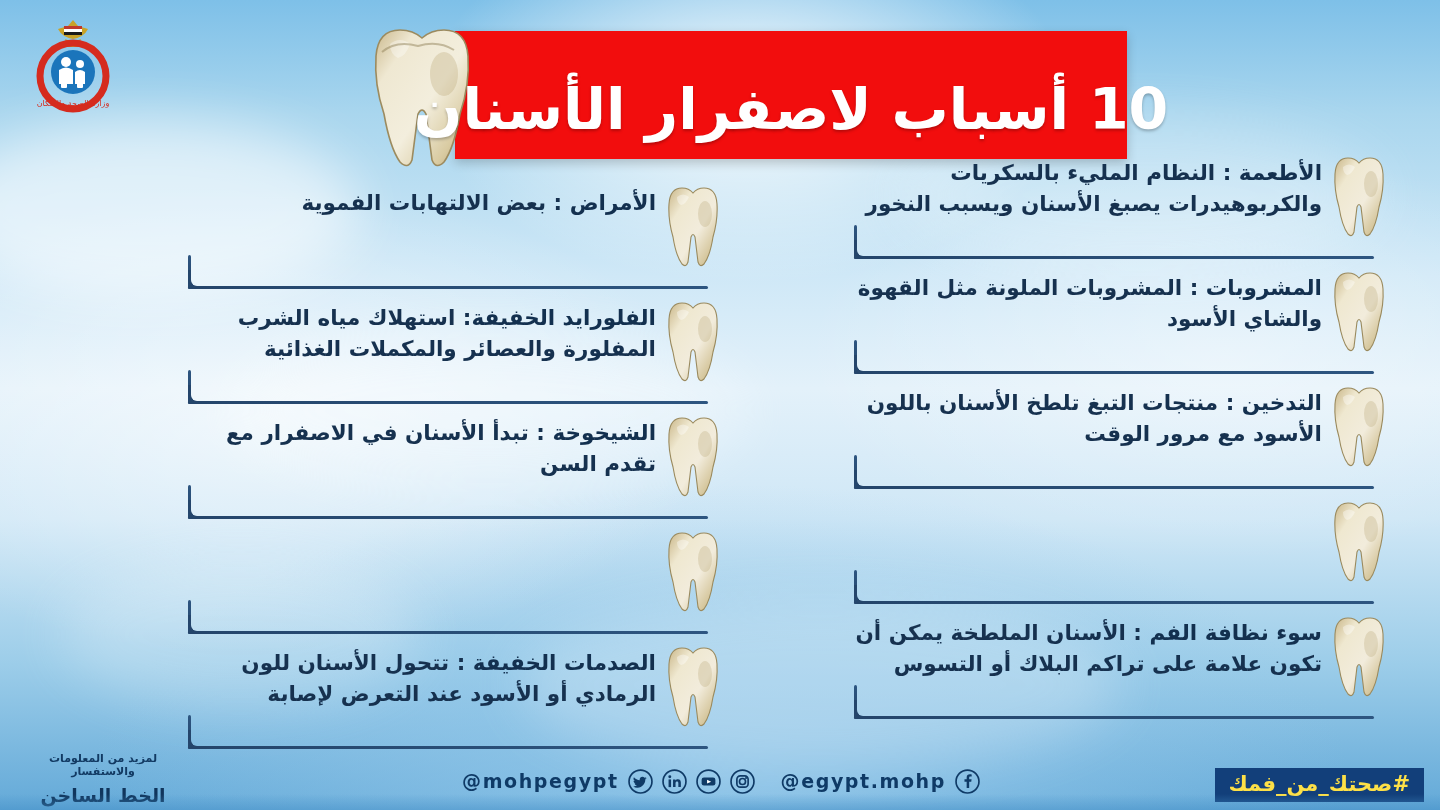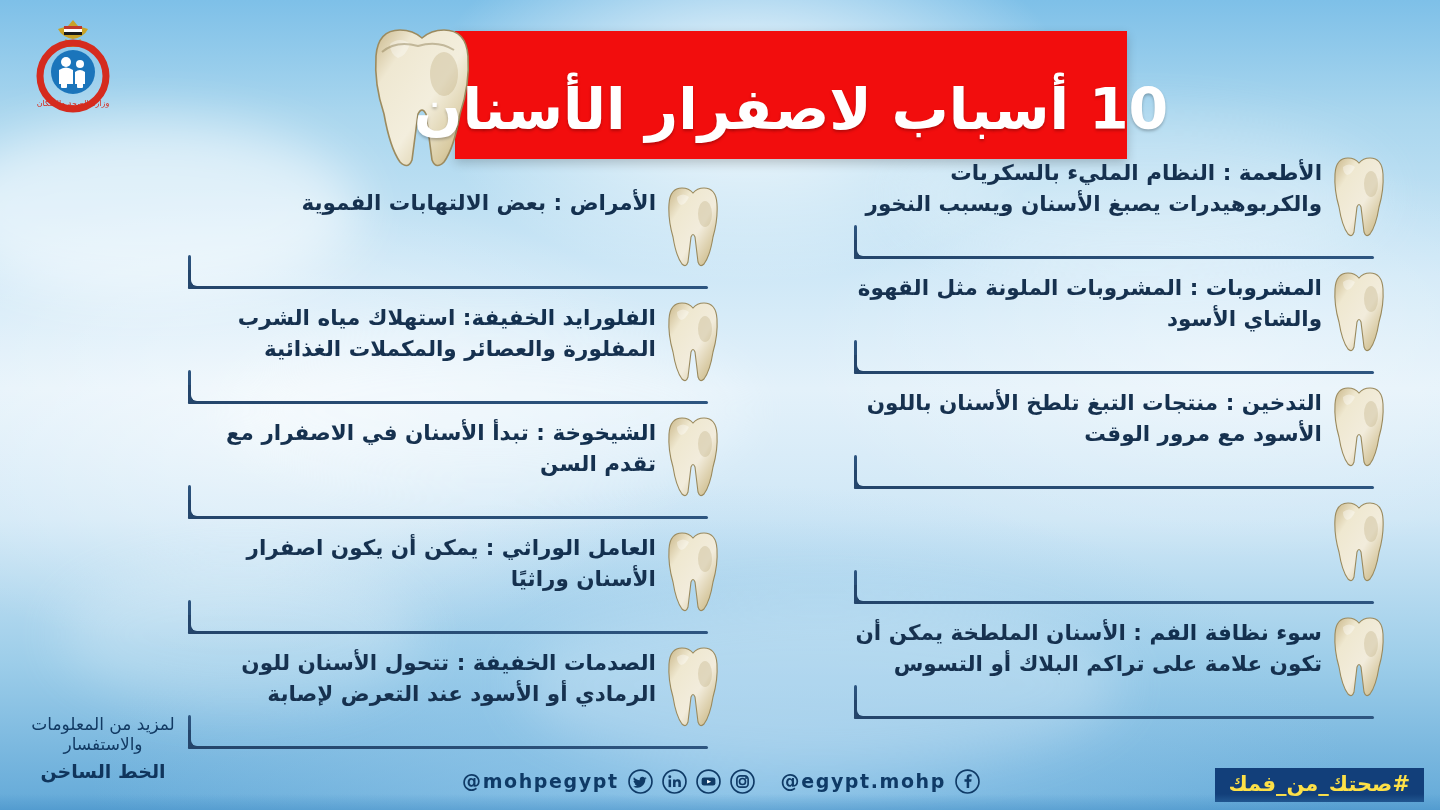--- a/index.html
+++ b/index.html
@@ -77,21 +77,21 @@
     border-radius:2px;
   }
   .rule .elbow{
     position:absolute;left:18px;bottom:0;width:16px;height:16px;
     border-left:3px solid #24456b;border-bottom:3px solid #24456b;
     border-bottom-left-radius:9px;
   }
 
   
   #hotline{position:absolute;left:18px;top:714px;width:170px;text-align:center;direction:rtl;}
-  #hotline .small{font-size:17px;color:#123a63;font-weight:normal;letter-spacing:0;}
+  #hotline .small{font-size:11px;color:#123a63;font-weight:bold;letter-spacing:0;margin-top:38px;}
   #hotline .mid{font-size:19px;color:#10355c;font-weight:bold;margin-top:6px;}
   #hotline .num{
     margin-top:2px;background:#123f7a;color:#fff;font-size:37px;font-weight:bold;
     letter-spacing:1px;padding:1px 8px 3px;display:inline-block;line-height:1.05;
   }
 
   #social{
     position:absolute;left:466px;top:764px;width:510px;height:34px;
     display:flex;align-items:center;justify-content:center;gap:9px;
     color:#0f3a66;
@@ -387,21 +387,20 @@
         <stop offset="100%" stop-color="#ae9b6d"></stop>
       </linearGradient>
     </defs>
     <path d="M5 20 Q6 4 18 4 Q25 4 29 9 Q33 4 40 4 Q52 4 53 20
              Q54 36 49 53 Q46 72 40 80 Q36 84 34 78 L31 53
              Q29 48 27 53 L24 78 Q22 84 18 80 Q12 72 9 53
              Q4 36 5 20 Z" fill="url(#tg9)" stroke="#9a8a5e" stroke-width="1.1"></path>
     <path d="M13 13 Q19 8 25 13 Q22 20 17 21 Q13 19 13 13 Z" fill="#ffffff" opacity=".38"></path>
     <ellipse cx="41" cy="30" rx="7" ry="13" fill="#b5a06e" opacity=".28"></ellipse>
   </svg></span>
-        <div class="txt"><span class="lead">العامل الوراثي</span><span> : </span><span class="body">يمكن أن يكون اصفرار الأسنان وراثيًا</span></div>
         <div class="rule">
           <span class="hline"></span>
           <span class="vline"></span>
           <span class="elbow"></span>
         </div>
       </div>
       <div class="item">
         <span class="tooth"><svg viewBox="0 0 58 84" width="58" height="84" aria-hidden="true">
     <defs>
       <linearGradient id="tg10" x1="0" y1="0" x2="1" y2="1">

